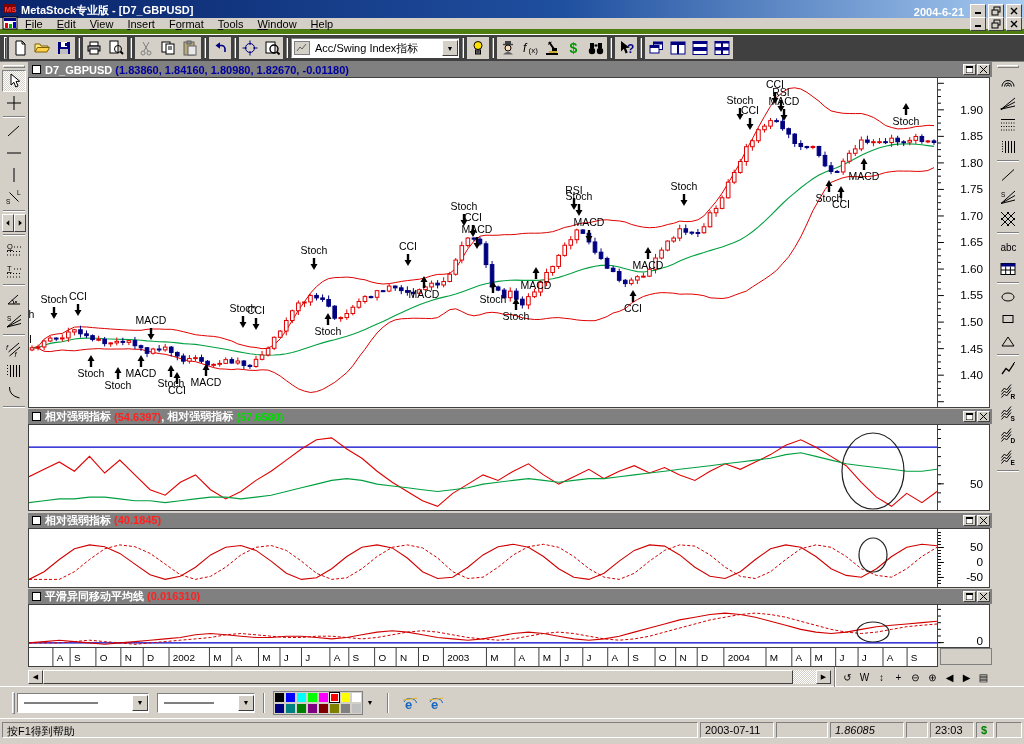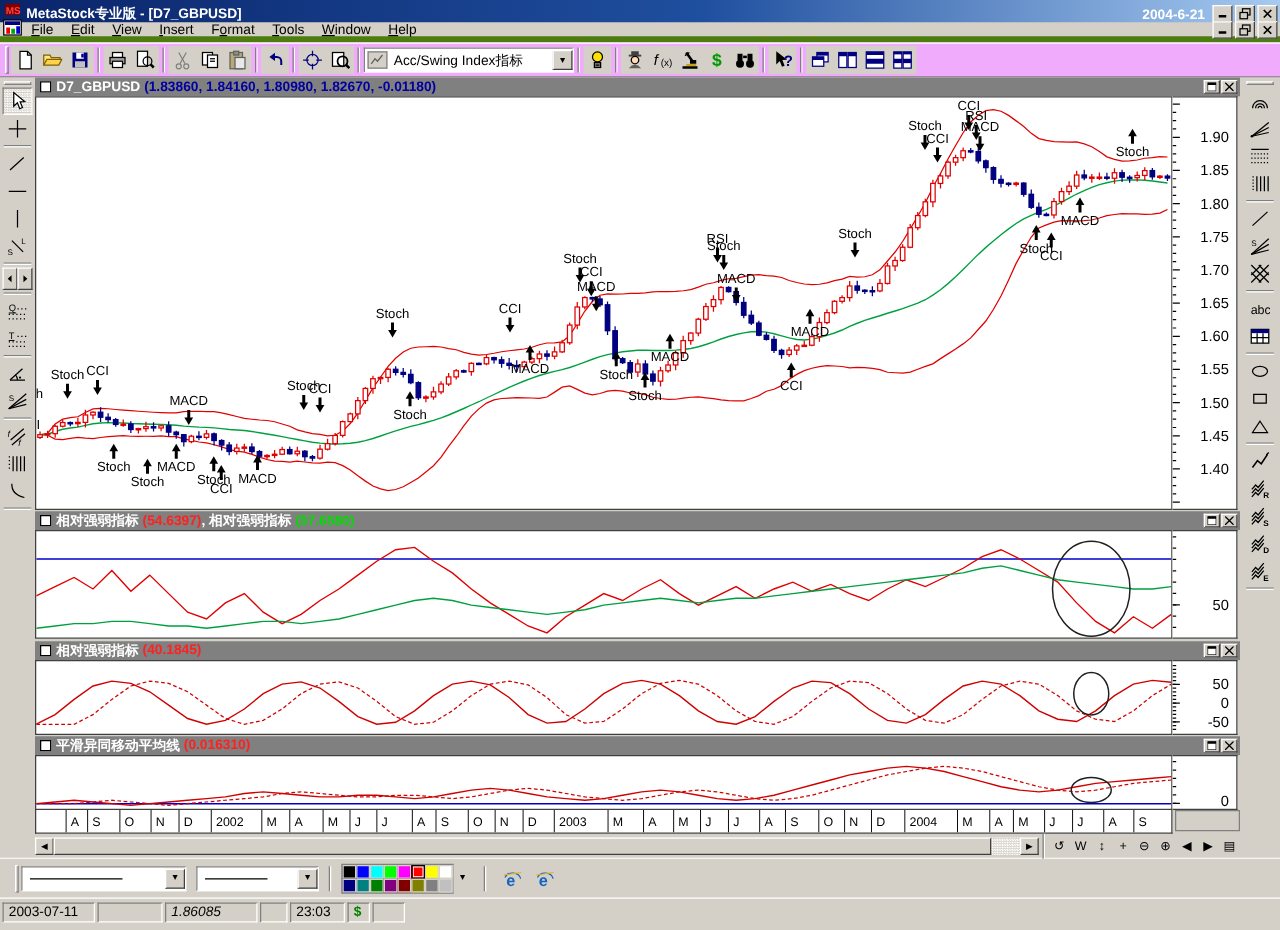--- a/index.html
+++ b/index.html
@@ -10,21 +10,21 @@
   .titlebar .ttext{flex:0 0 auto;margin-left:3px;}
   .titlebar .tspacer{flex:1;}
   .titlebar .tdate{font-weight:bold;margin-right:6px;margin-top:30px;}
   .winbtns{display:flex;gap:2px;}
   .wbtn{width:16px;height:14px;background:#d4d0c8;border:1px solid;border-color:#fff #404040 #404040 #fff;display:flex;align-items:center;justify-content:center;padding:0;}
   .wbtn svg{display:block;}
   .menubar{height:16px;background:#d4d0c8;display:flex;align-items:center;padding:0 2px;border-bottom:5px solid #4d7c0f;}
   .menu-item{padding:2px 7px;}
   .menubar .tspacer{flex:1;}
   
-  .toolbar{height:28px;background:#f0abfc;display:flex;align-items:center;padding:0 2px;border-top:1px solid #fff;border-bottom:1px solid #808080;}
+  .toolbar{height:28px;background:#404040;display:flex;align-items:center;padding:0 2px;border-top:1px solid #fff;border-bottom:1px solid #808080;}
   .tbtn{width:22px;height:22px;display:flex;align-items:center;justify-content:center;background:#d4d0c8;border:1px solid #d4d0c8;padding:0;}
   .tsep{width:2px;height:20px;border-left:1px solid #808080;border-right:1px solid #fff;margin:0 3px;}
   .thandle{width:3px;height:22px;border:1px solid;border-color:#fff #808080 #808080 #fff;margin:0 2px;}
   .combo{height:20px;background:#fff;border:1px solid;border-color:#808080 #fff #fff #808080;display:flex;align-items:center;}
   .combo .cicon{width:16px;height:14px;margin:0 2px;background:#d4d0c8;border:1px solid #808080;display:flex;align-items:center;justify-content:center;}
   .combo .ctext{padding:0 3px;white-space:nowrap;overflow:hidden;}
   .combo .cbtn{margin-left:auto;width:16px;height:16px;background:#d4d0c8;border:1px solid;border-color:#fff #404040 #404040 #fff;display:flex;align-items:center;justify-content:center;font-size:7px;}
   
   #workspace{height:624px;display:flex;}
   .vtools{width:28px;background:#d4d0c8;display:flex;flex-direction:column;align-items:center;padding-top:1px;}
@@ -1330,20 +1330,21 @@
     <button class="tbtn" id="ie2">
         <svg width="16" height="16" viewBox="0 0 16 16">
           <path d="M2 7 a6.5 5.5 0 0 1 12.5 1" stroke="#1466c0" fill="none"></path>
           <text x="3" y="13.5" font-size="13" font-weight="bold" fill="#1466c0">e</text>
           <line x1="1" y1="5" x2="15" y2="3" stroke="#e8b020"></line>
         </svg>
       </button>
   </div>
 
   <div id="statusbar">
+      <span class="spanel" style="flex: 1 1 0%;">按F1得到帮助</span>
       <span class="spanel" style="width: 74px;">2003-07-11</span>
       <span class="spanel" style="width: 52px;"></span>
       <span class="spanel" style="width: 74px; font-style: italic;">1.86085</span>
       <span class="spanel" style="width: 22px;"></span>
       <span class="spanel" style="width: 44px;">23:03</span>
       <span class="spanel" style="width: 18px; color: rgb(0, 128, 0); font-weight: bold;">$</span>
       <span class="spanel" style="width: 26px;"></span>
     </div>
 </div>
 

